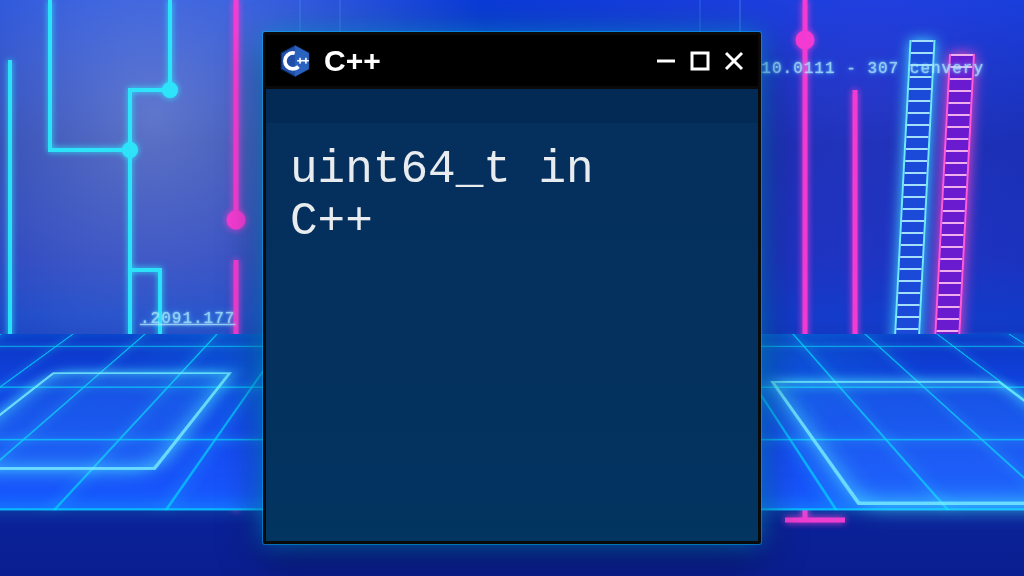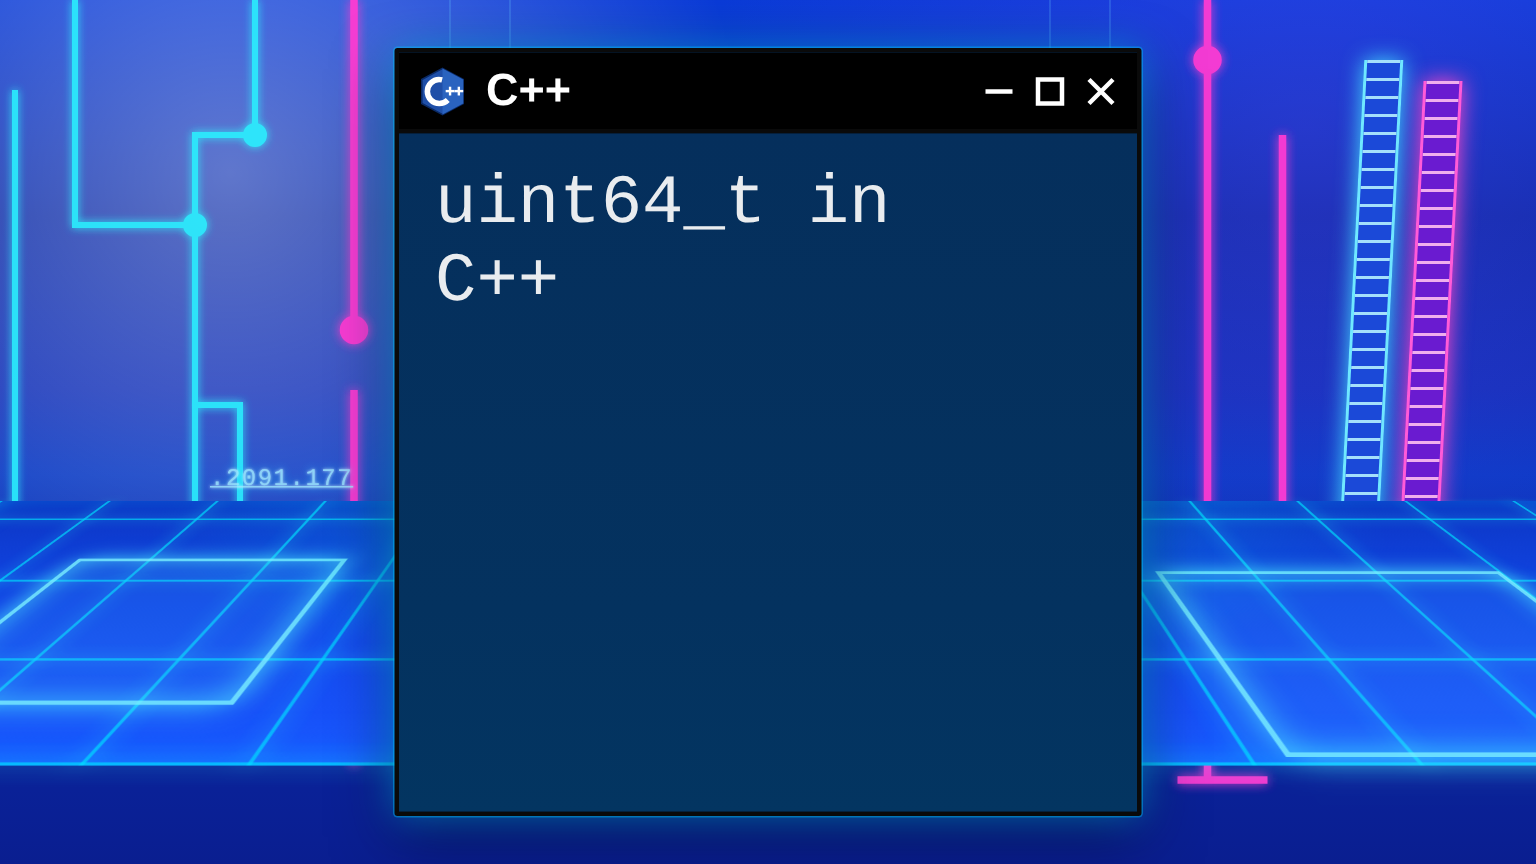--- a/index.html
+++ b/index.html
@@ -90,21 +90,21 @@
   .win-btn svg { width:22px; height:22px; stroke:#fff; stroke-width:3; fill:none; }
   .logo { width:34px; height:34px; position:relative; }
   .logo svg { width:34px; height:34px; }
 
   .content {
     flex:1; padding:22px 24px;
     background:linear-gradient(180deg,#052f5c 0%, #04325f 70%, #033561 100%);
     color:#e9ecef;
     font-family:"Consolas","Menlo","Courier New",monospace;
     font-size:46px; line-height:1.12; font-weight:400;
-    white-space:pre-wrap; word-break:break-word;
+    white-space:pre-wrap; word-break:break-word;margin-top:34px;
   }
 </style>
 </head>
 <body>
 
 <div class="scene">
 
   <svg class="traces" viewBox="0 0 1024 576">
     <defs>
       <filter id="glowC">
@@ -148,20 +148,21 @@
 
     <g stroke="#6fd8ff" stroke-width="1" opacity=".25">
       <path d="M300 0 v340 M340 0 v340 M700 0 v340 M740 0 v340 M740 0 v340"></path>
     </g>
   </svg>
 
   <div class="ruler r1"></div>
   <div class="ruler r2"></div>
 
   <span class="label" style="left:140px; top:310px;text-decoration:underline;">.2091.177</span>
+  <span class="label" style="right:40px; top:60px;">10.0111 - 307  cenvery</span>
 
   <div class="floor">
     <div class="tile t1"></div>
     <div class="tile t2"></div>
     <div class="tile t3"></div>
   </div>
 
   <div class="window">
     <div class="titlebar">
       <span class="logo">

